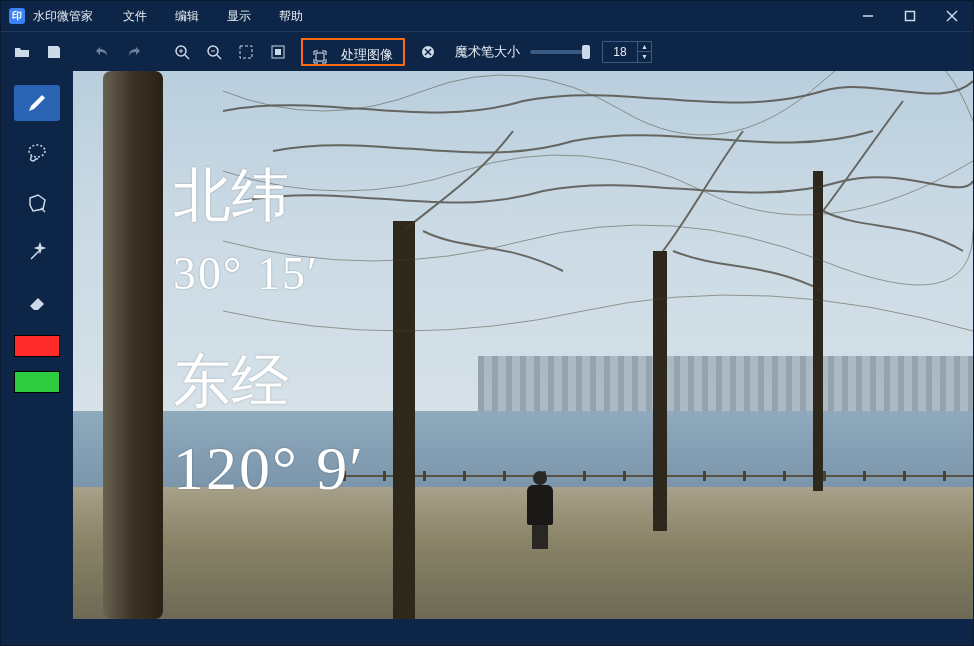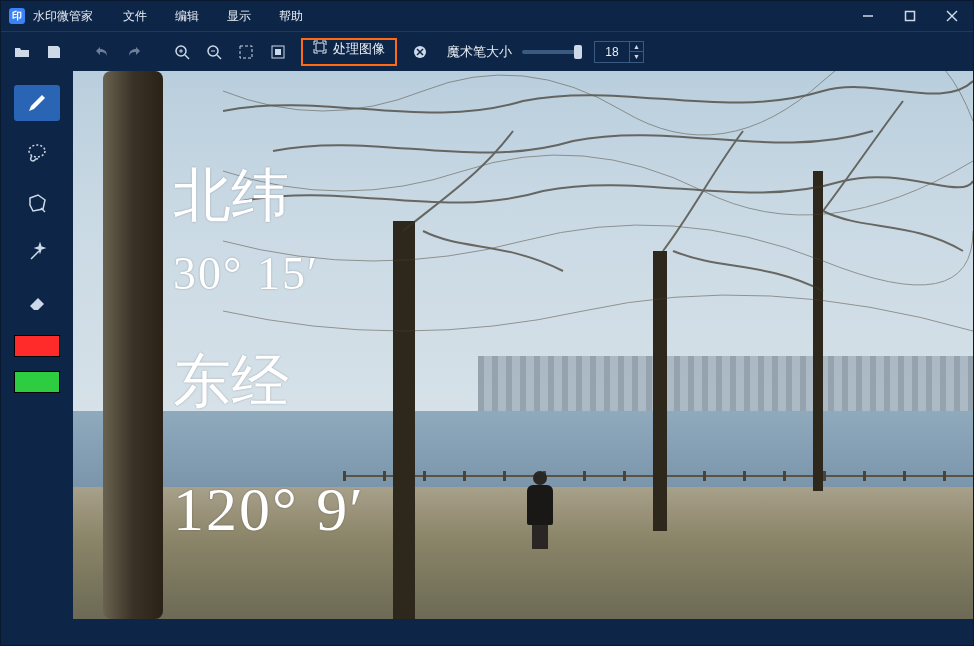--- a/index.html
+++ b/index.html
@@ -10,21 +10,21 @@
   .titlebar .logo { width: 16px; height: 16px; background: #3b82f6; border-radius: 3px; margin: 0 8px; display:flex;align-items:center;justify-content:center;color:#fff;font-size:10px;font-weight:bold;}
   .titlebar .title { margin-right: 16px; }
   .titlebar .menu-item { padding: 10px 14px; height: 100%; display: flex; align-items: center; cursor: pointer; }
   .titlebar .spacer { flex: 1; }
   .win-btn { width: 42px; height: 30px; display: flex; align-items: center; justify-content: center; cursor: pointer; color:#cdd9e8;}
 
   
   .toolbar { height: 40px; background: #0d2547; display: flex; align-items: center; padding: 0 6px; gap: 2px; color:#cdd9e8; border-top:1px solid #1a3a63;}
   .tb-btn { width: 30px; height: 30px; display: flex; align-items: center; justify-content: center; cursor: pointer; border-radius: 2px; }
   .tb-sep { width: 14px; }
-  .process-btn { height: 28px; padding: 0 10px; display: flex; align-items: flex-start; gap: 6px; border: 2px solid #ff6a13; color: #e8eef5; font-size: 13px; cursor: pointer; margin: 0 6px;}
+  .process-btn { height: 28px; padding: 0 10px; display: flex; align-items: flex-end; gap: 14px; border: 2px solid #ff6a13; color: #e8eef5; font-size: 13px; cursor: pointer; margin: 0 6px;}
   .brush-label { font-size: 13px; color: #e8eef5; margin-left: 10px; margin-right: 8px; font-family: Liberation Serif, serif; }
   .slider { width: 60px; height: 4px; background: #3a5a82; position: relative; border-radius:2px;}
   .slider::after{content:"";position:absolute;right:0;top:-5px;width:8px;height:14px;background:#cdd9e8;border-radius:2px;}
   .spin { display:flex; align-items:flex-start; margin-left:10px; border:1px solid #3a5a82; height:22px;}
   .spin input { width: 34px; height: 20px; background:#0d2547; border:none; color:#e8eef5; font-size:12px; text-align:center; outline:none;}
   .spin .arrows { width:14px; display:flex; flex-direction:column; border-left:1px solid #3a5a82;}
   .spin .arrows div{height:10px;display:flex;align-items:center;justify-content:center;font-size:7px;color:#cdd9e8;cursor:pointer;}
   .spin .arrows div:first-child{border-bottom:1px solid #3a5a82;}
 
   
@@ -61,21 +61,21 @@
   .person{position:absolute;left:450px;top:400px;width:34px;height:78px;}
   .person .head{width:14px;height:14px;background:#2a2624;border-radius:50%;margin:0 auto;}
   .person .body{width:26px;height:40px;background:#1a1816;border-radius:6px 6px 2px 2px;margin:0 auto;}
   .person .legs{width:16px;height:24px;background:#2a2624;margin:0 auto;}
 
   
   .wm { position:absolute; color:#fff; font-family: "Comic Sans MS", cursive; font-weight:400; text-shadow: 0 0 2px rgba(0,0,0,0.3);}
   .wm1{ left:100px; top:86px; font-size:58px;}
   .wm2{ left:100px; top:176px; font-size:46px; letter-spacing:2px;}
   .wm3{ left:100px; top:272px; font-size:58px;}
-  .wm4{ left:100px; top:362px; font-size:62px; letter-spacing:2px;margin-top:41px;}
+  .wm4{ left:100px; top:362px; font-size:62px; letter-spacing:2px;}
 
   svg { display:block; }
 </style>
 </head>
 <body>
 
 <div class="titlebar">
   <div class="logo">印</div>
   <div class="title">水印微管家</div>
   <div class="menu-item">文件</div>

